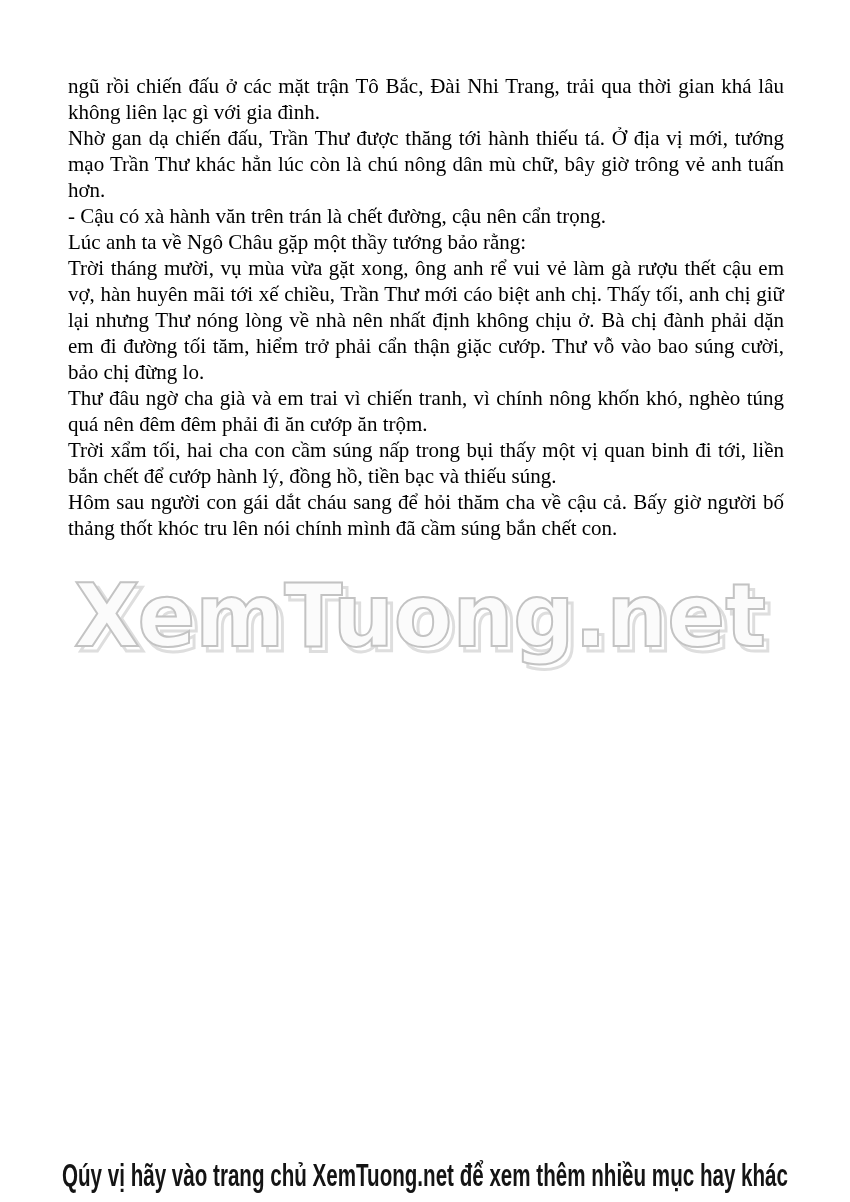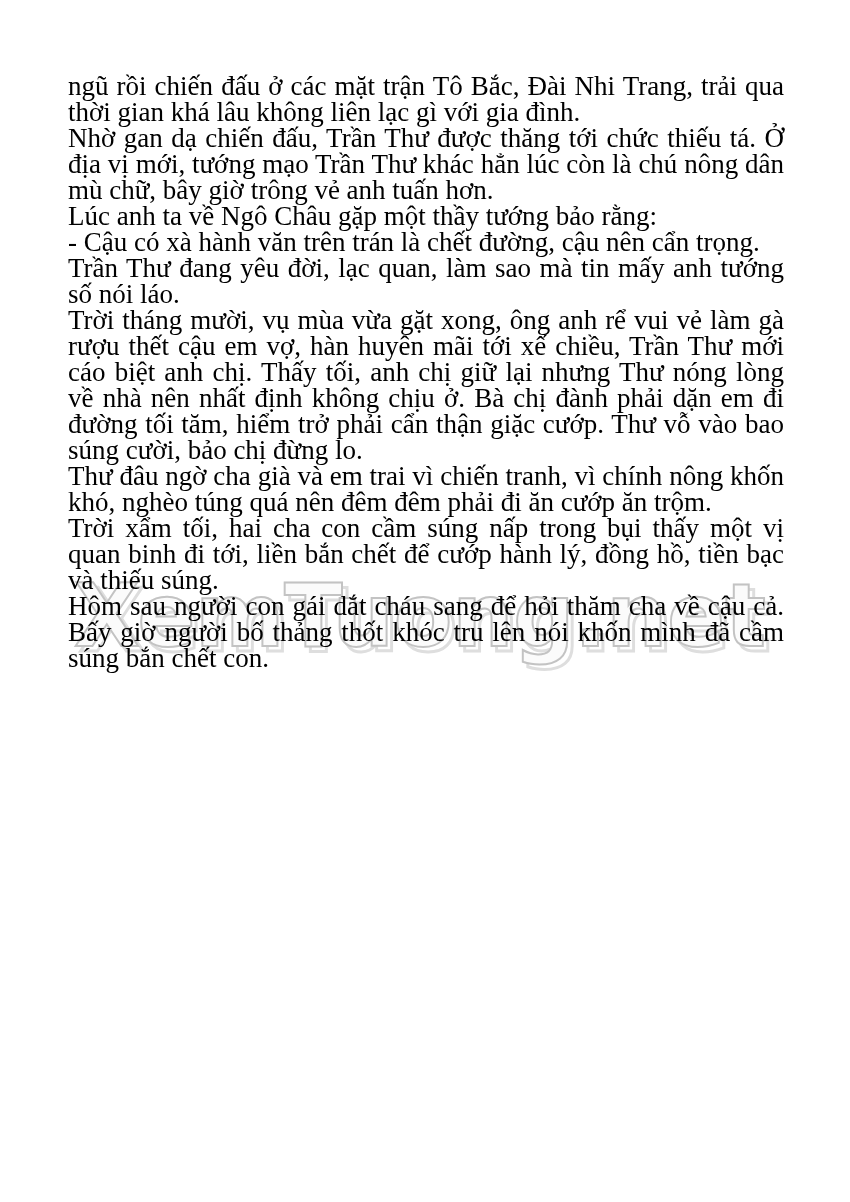--- a/index.html
+++ b/index.html
@@ -36,21 +36,21 @@
     stroke: #c3c3c3;
     stroke-width: 2px;
   }
   
   .content {
     position: absolute;
     left: 68px;
     top: 73px;
     width: 716px;
     z-index: 2;
-    font-size: 27px;
+    font-size: 21px;
     line-height: 26px;
     text-align: justify;
     color: #000000;
   }
   .content p {
     margin: 0;
     padding: 0;
   }
   
   .footer {
@@ -71,24 +71,28 @@
 
 <div class="page">
 
   <svg class="watermark" width="712" height="160" viewBox="0 0 712 160" aria-hidden="true">
     <text class="wm-shadow" x="9" y="113" textLength="692" lengthAdjust="spacingAndGlyphs" stroke="#dedede">XemTuong.net</text>
     <text class="wm-main" x="4" y="108" textLength="692" lengthAdjust="spacingAndGlyphs" fill="#fbfbfb">XemTuong.net</text>
   </svg>
 
   <div class="content">
     <p>ngũ rồi chiến đấu ở các mặt trận Tô Bắc, Đài Nhi Trang, trải qua thời gian khá lâu không liên lạc gì với gia đình.</p>
-    <p>Nhờ gan dạ chiến đấu, Trần Thư được thăng tới chức thiếu tá. Ở địa vị mới, tướng mạo Trần Thư khác hẳn lúc còn là chú nông dân mù chữ, bây giờ trông vẻ anh tuấn hơn.</p>
+    <p>Nhờ gan dạ chiến đấu, Trần Thư được thăng tới hành thiếu tá. Ở địa vị mới, tướng mạo Trần Thư khác hẳn lúc còn là chú nông dân mù chữ, bây giờ trông vẻ anh tuấn hơn.</p>
+    <p>- Cậu có xà hành văn trên trán là chết đường, cậu nên cẩn trọng.</p>
     <p>Lúc anh ta về Ngô Châu gặp một thầy tướng bảo rằng:</p>
-    <p>- Cậu có xà hành văn trên trán là chết đường, cậu nên cẩn trọng.</p>
-    <p>Trần Thư đang yêu đời, lạc quan, làm sao mà tin mấy anh tướng số nói láo.</p>
     <p>Trời tháng mười, vụ mùa vừa gặt xong, ông anh rể vui vẻ làm gà rượu thết cậu em vợ, hàn huyên mãi tới xế chiều, Trần Thư mới cáo biệt anh chị. Thấy tối, anh chị giữ lại nhưng Thư nóng lòng về nhà nên nhất định không chịu ở. Bà chị đành phải dặn em đi đường tối tăm, hiểm trở phải cẩn thận giặc cướp. Thư vỗ vào bao súng cười, bảo chị đừng lo.</p>
     <p>Thư đâu ngờ cha già và em trai vì chiến tranh, vì chính nông khốn khó, nghèo túng quá nên đêm đêm phải đi ăn cướp ăn trộm.</p>
     <p>Trời xẩm tối, hai cha con cầm súng nấp trong bụi thấy một vị quan binh đi tới, liền bắn chết để cướp hành lý, đồng hồ, tiền bạc và thiếu súng.</p>
-    <p>Hôm sau người con gái dắt cháu sang để hỏi thăm cha về cậu cả. Bấy giờ người bố thảng thốt khóc tru lên nói khốn mình đã cầm súng bắn chết con.</p>
+    <p>Hôm sau người con gái dắt cháu sang để hỏi thăm cha về cậu cả. Bấy giờ người bố thảng thốt khóc tru lên nói chính mình đã cầm súng bắn chết con.</p>
   </div>
 
+  <div class="footer">
+    <svg width="732" height="44" viewBox="0 0 732 44" aria-hidden="false">
+      <text x="2" y="34" textLength="726" lengthAdjust="spacingAndGlyphs">Qúy vị hãy vào trang chủ XemTuong.net để xem thêm nhiều mục hay khác</text>
+    </svg>
+  </div>
 
 </div>
 
 </body></html>

